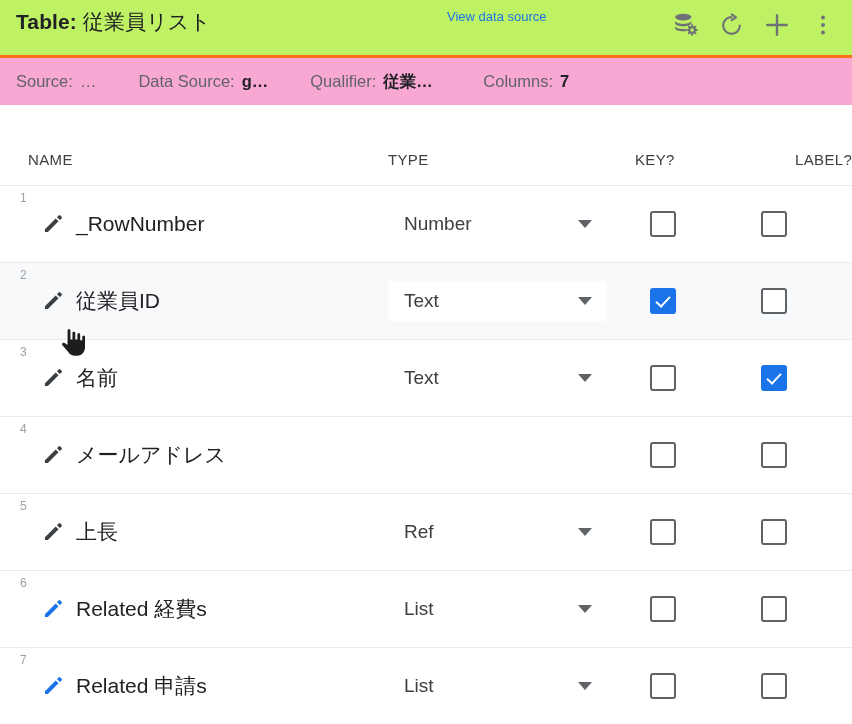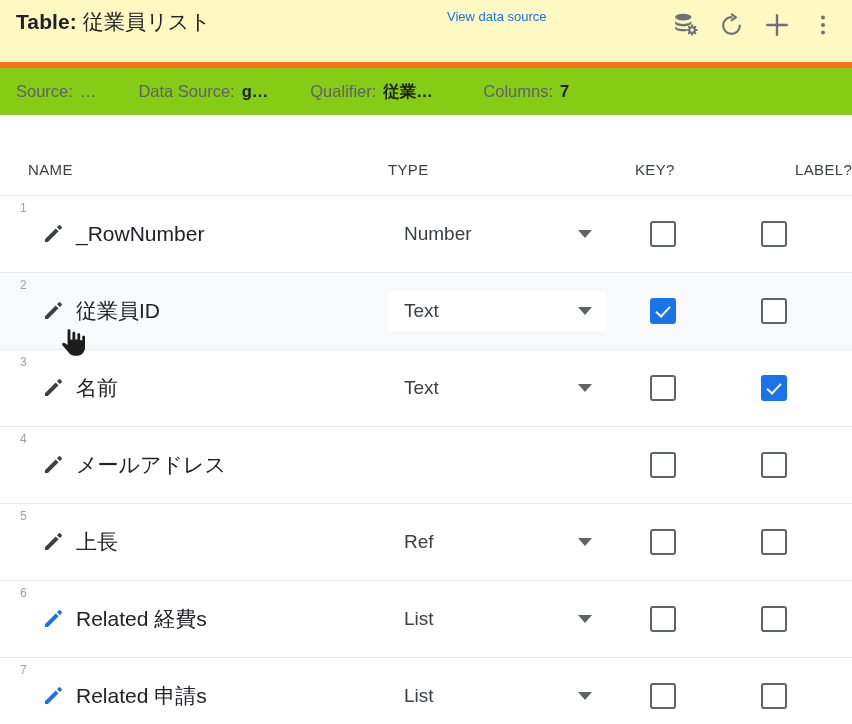--- a/index.html
+++ b/index.html
@@ -11,25 +11,25 @@
     height: 724px;
     overflow: hidden;
     background: #ffffff;
     font-family: "Liberation Sans", "DejaVu Sans", sans-serif;
     -webkit-font-smoothing: antialiased;
   }
 
   
   .titlebar {
     position: relative;
-    height: 68px;
+    height: 58px;
     display: flex;
     align-items: center;
-    border-bottom: 6px solid #f97316;
-    background: #fef9c3;
+    border-bottom: 3px solid #f97316;
+    background: #bef264;
   }
   .title {
     position: absolute;
     left: 16px;
     top: 8px;
     font-size: 21px;
     color: #202124;
     letter-spacing: 0.1px;
     white-space: nowrap;
   }
@@ -70,21 +70,21 @@
   .tb-btn svg { display: block; }
 
   
   .metabar {
     height: 47px;
     display: flex;
     align-items: center;
     padding-left: 16px;
     font-size: 16.5px;
     white-space: nowrap;
-    background: #84cc16;
+    background: #f9a8d4;
   }
   .meta-item {
     display: flex;
     align-items: baseline;
     margin-right: 42px;
   }
   .meta-label {
     color: #5f6368;
     font-weight: 400;
   }

